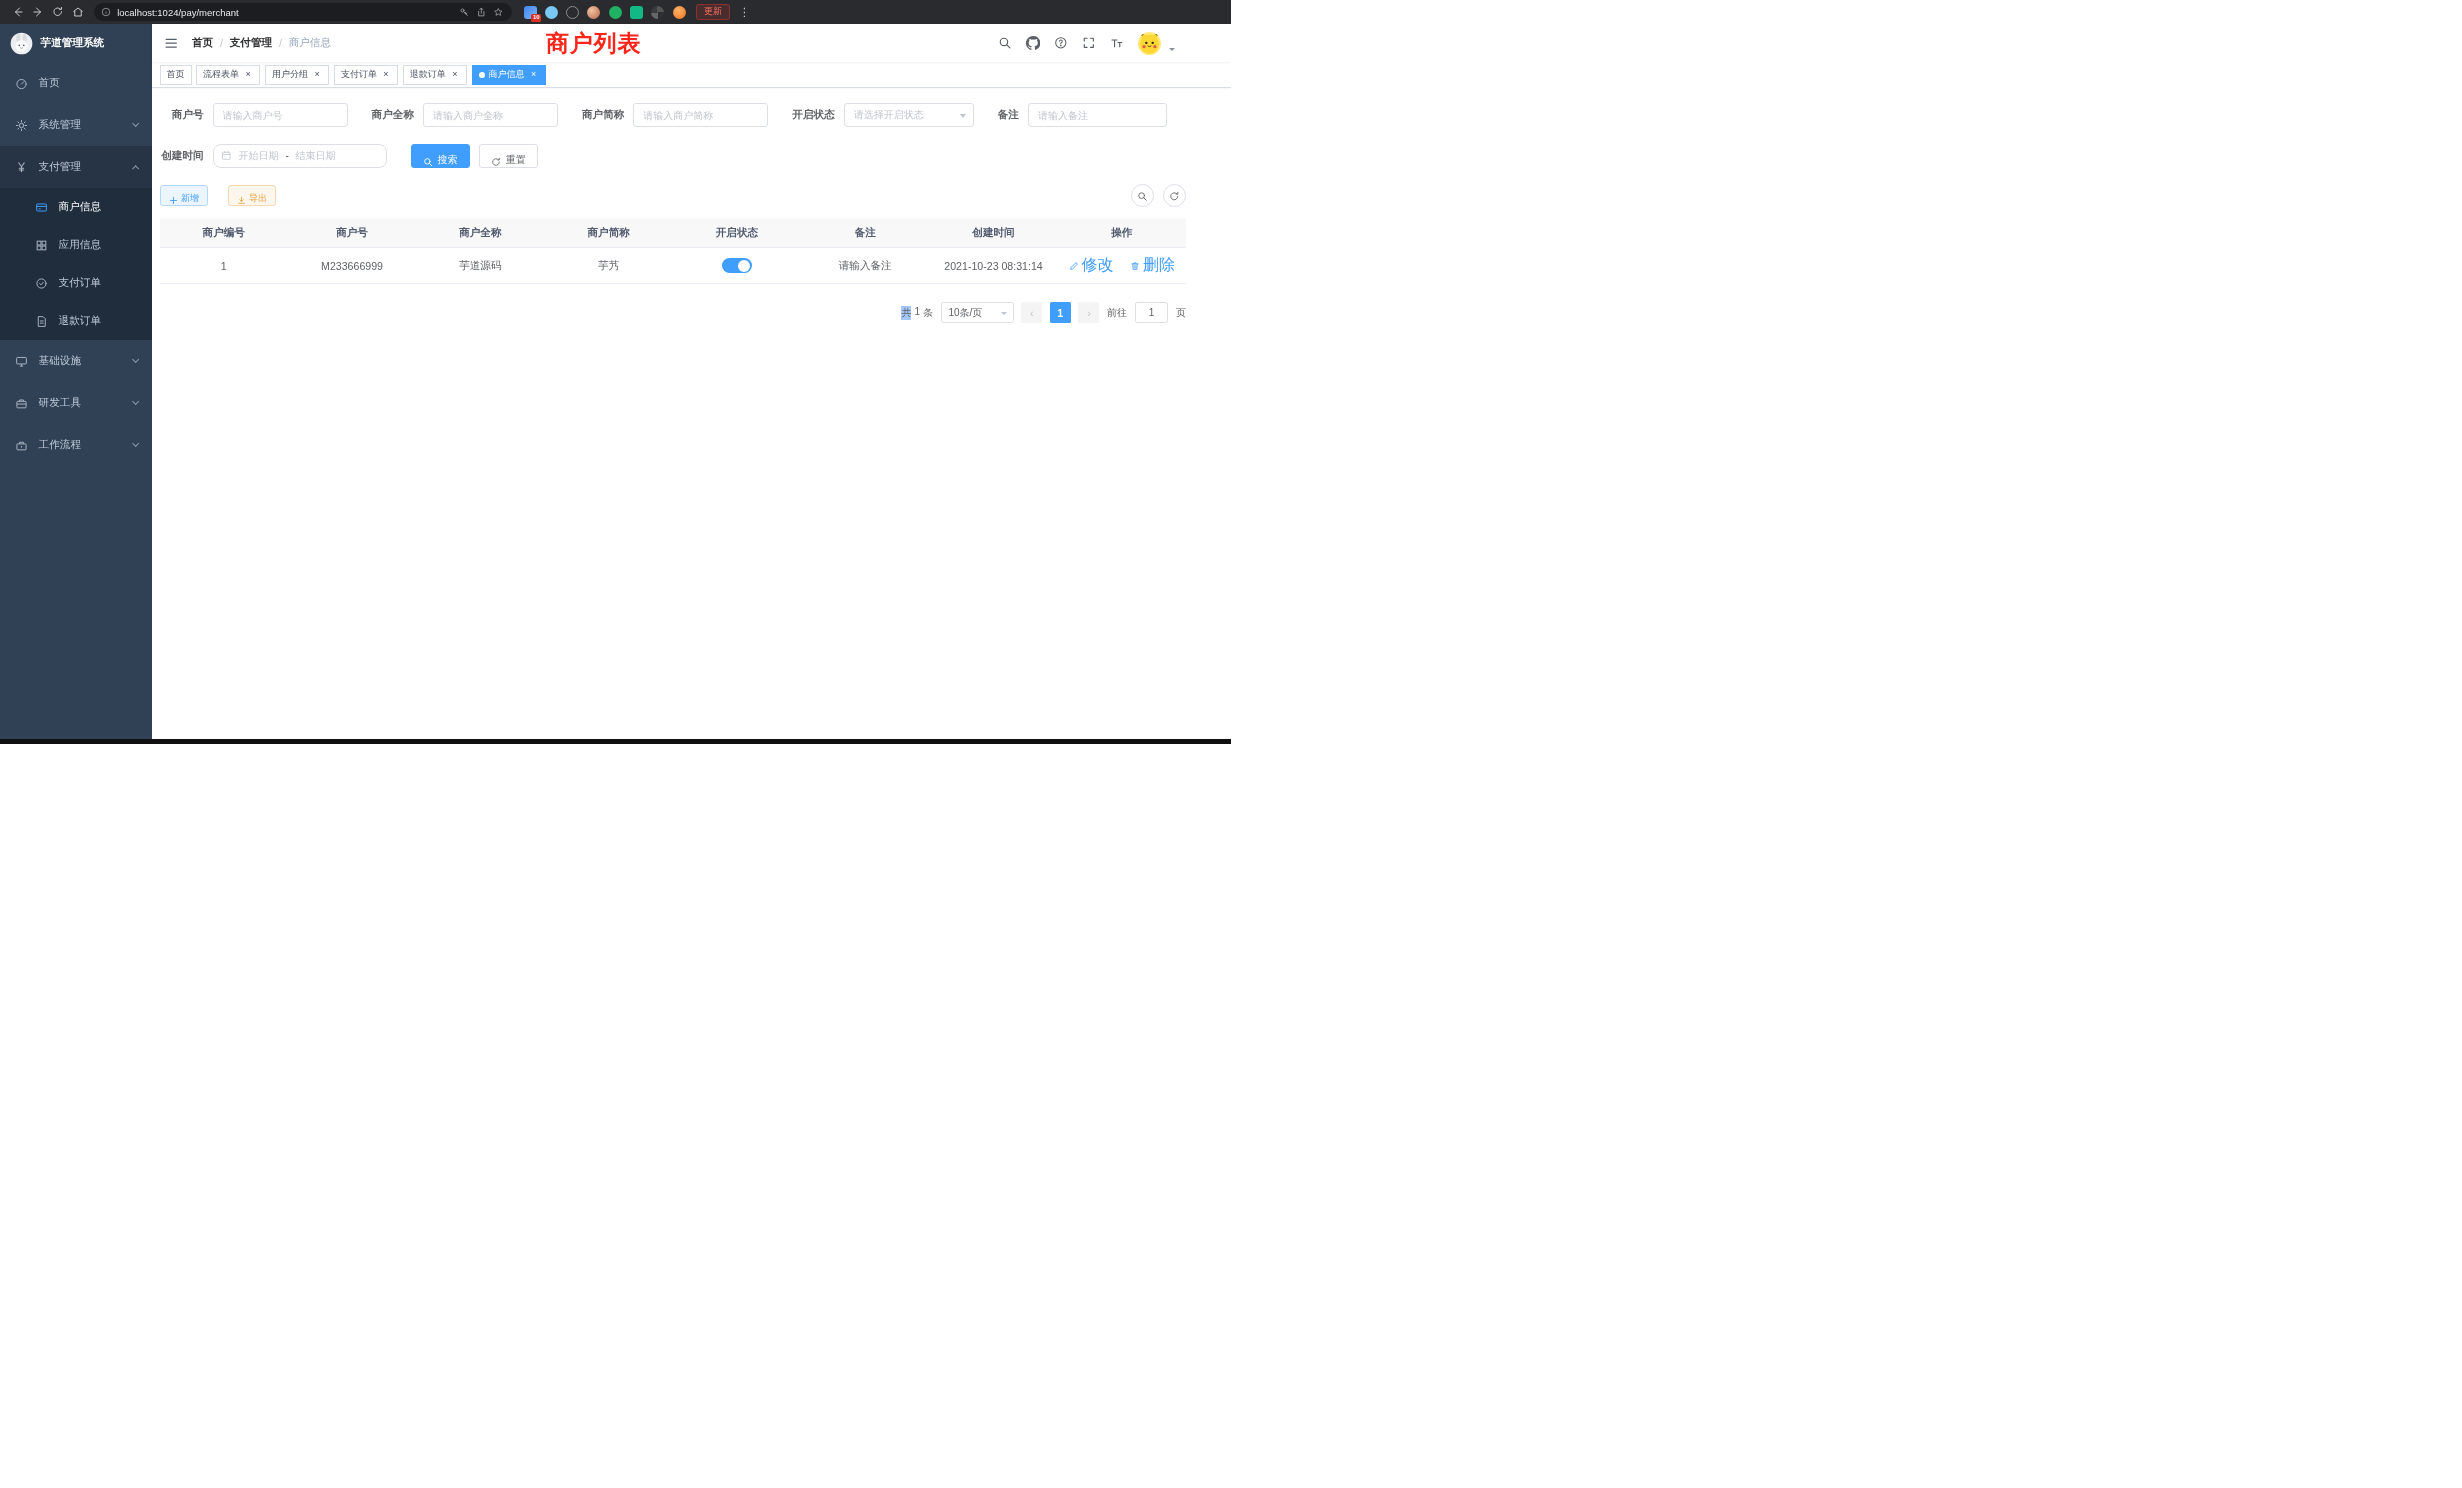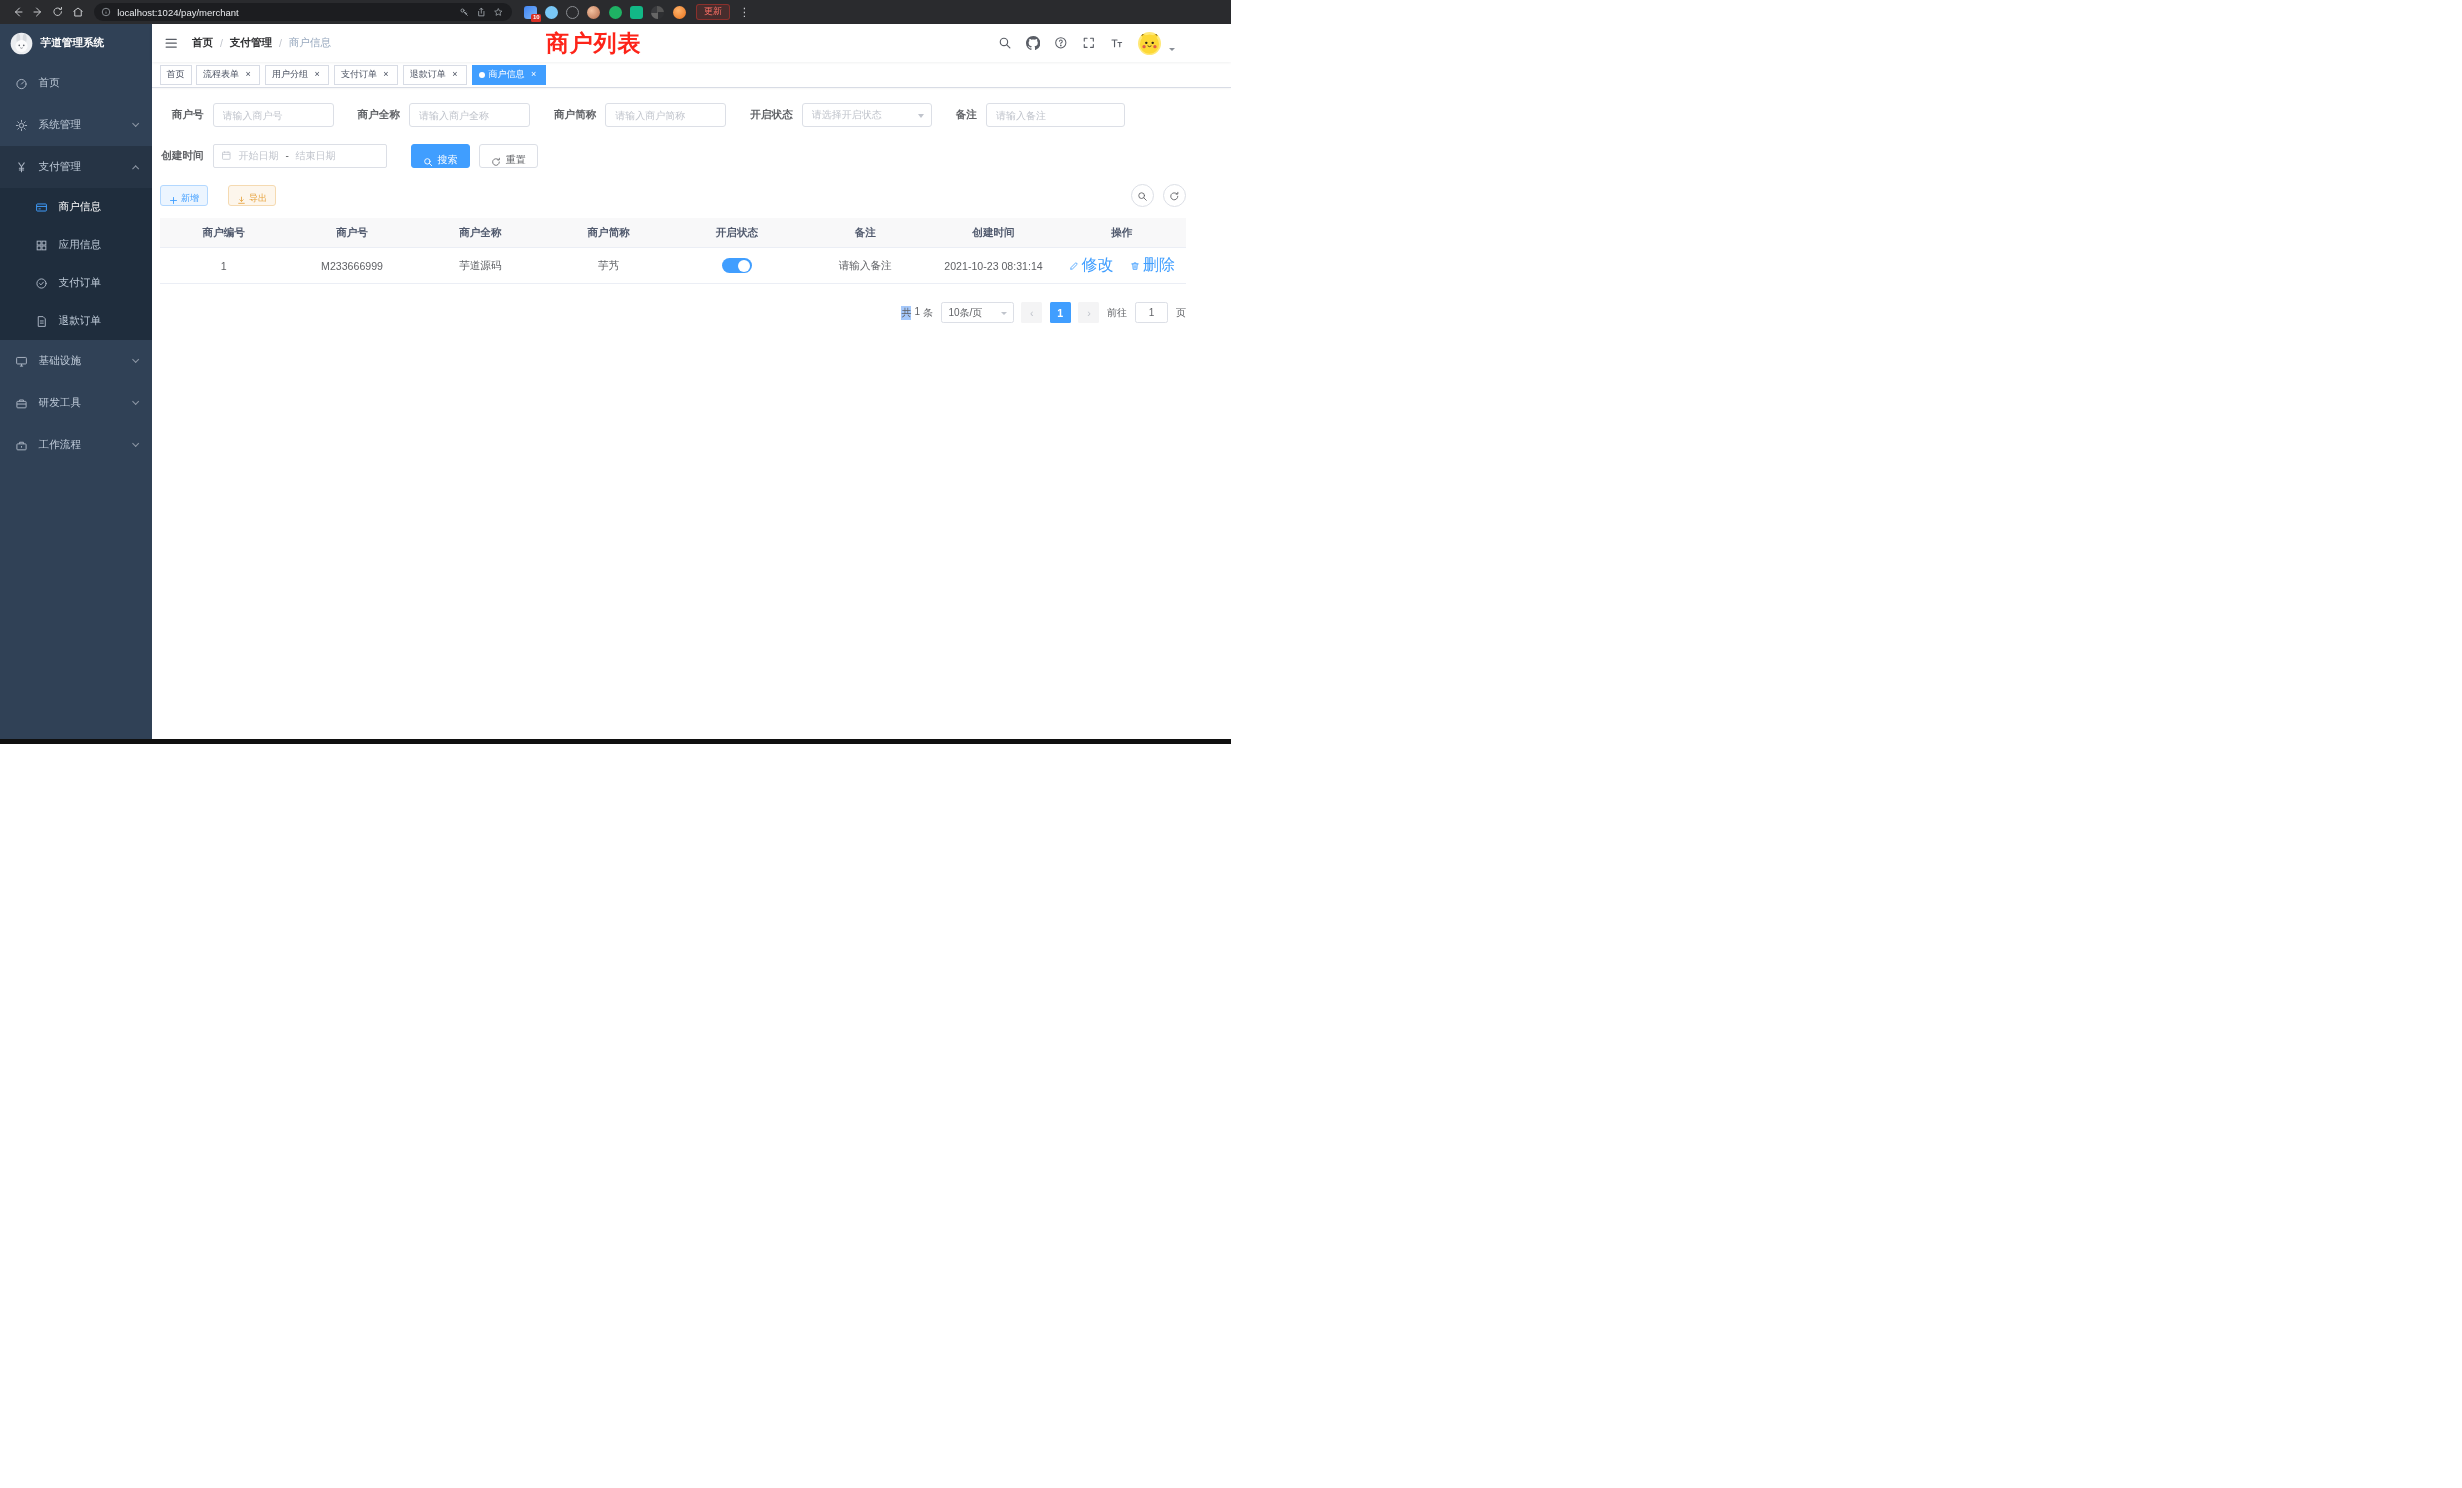--- a/index.html
+++ b/index.html
@@ -64,25 +64,25 @@
   .tag .tclose { width:10.6px; height:10.6px; line-height:10px; text-align:center; border-radius:50%; font-size:9px; }
 
   
   .app-main { flex:1; padding:15px 45px 0 7.6px; background:#fff; }
   .form-row { display:flex; align-items:center; margin-bottom:16.7px; }
   .form-item { display:flex; align-items:center; margin-right:24px; }
   .form-item > label { font-size:10.6px; color:#606266; font-weight:700; margin-right:9px; white-space:nowrap; }
   .form-item.first > label { width:44px; text-align:right; }
   .el-input { height:24px; border:0.8px solid #dcdfe6; border-radius:3px; padding:0 9px; font-size:10px; color:#606266; background:#fff; outline:none; }
   .el-input::placeholder { color:#c0c4cc; }
-  .w160 { width:121px; } .w183 { width:139px; }
+  .w160 { width:135px; } .w183 { width:139px; }
   .el-select { width:130px; height:24px; border:0.8px solid #dcdfe6; border-radius:3px; display:flex; align-items:center; padding:0 20px 0 9px; position:relative; cursor:pointer; background:#fff; }
   .el-select .ph { font-size:10px; color:#c0c4cc; white-space:nowrap; overflow:hidden; }
   .sel-caret { position:absolute; right:6.8px; top:10px; width:0; height:0; border-left:3.8px solid transparent; border-right:3.8px solid transparent; border-top:4.5px solid #c0c4cc; }
-  .date-range { width:174px; height:24px; border:0.8px solid #dcdfe6; border-radius:2px; display:flex; align-items:center; padding:0 7.6px; gap:6.8px; font-size:10px; color:#c0c4cc; background:#fff; cursor:text; }
+  .date-range { width:174px; height:24px; border:0.8px solid #dcdfe6; border-radius:8px; display:flex; align-items:center; padding:0 7.6px; gap:6.8px; font-size:10px; color:#c0c4cc; background:#fff; cursor:text; }
   .date-range .dash { color:#606266; }
   .cal-ic { width:10.6px; height:10.6px; color:#c0c4cc; flex-shrink:0; }
 
   .btn { display:inline-flex; align-items:flex-end; justify-content:center; gap:4.5px; border-radius:3px; cursor:pointer; white-space:nowrap; }
   .btn-search { height:24px; padding:0 11.4px; background:#409eff; border:0.8px solid #409eff; color:#fff; font-size:10px; }
   .btn-reset { height:24px; padding:0 11.4px; background:#fff; border:0.8px solid #dcdfe6; color:#606266; font-size:10px; margin-left:9px; }
   .toolbar-row { display:flex; align-items:center; margin:1.5px 0 10.6px;gap:12px; }
   .btn-add { height:21px; padding:0 8.3px; font-size:9px; color:#409eff; background:#ecf5ff; border:0.8px solid #b3d8ff; gap:3px; }
   .btn-export { height:21px; padding:0 8.3px; font-size:9px; color:#e6a23c; background:#fdf6ec; border:0.8px solid #f5dab1; gap:3px; margin-left:7.6px; }
   .toolbar-right { margin-left:auto; display:flex; gap:9px; }

